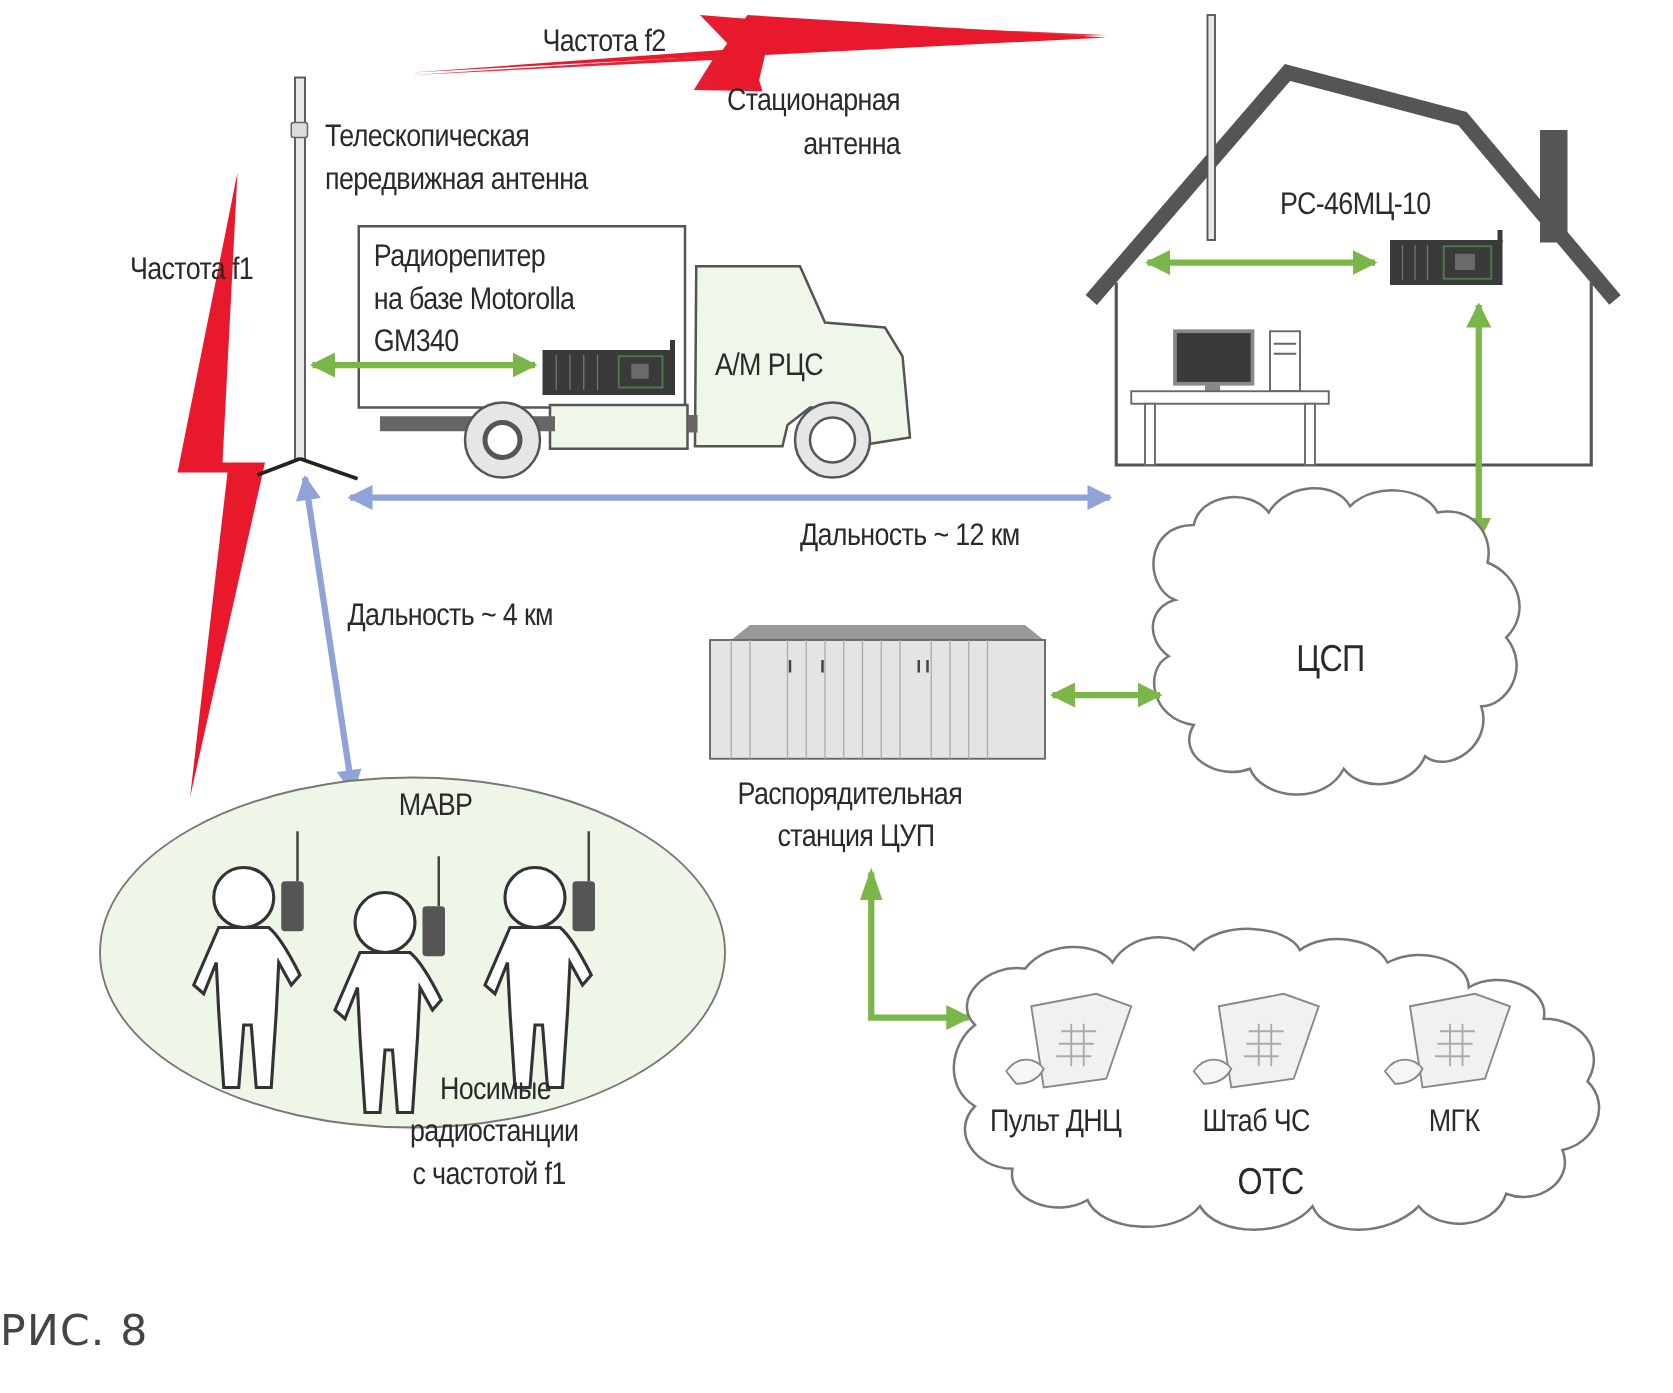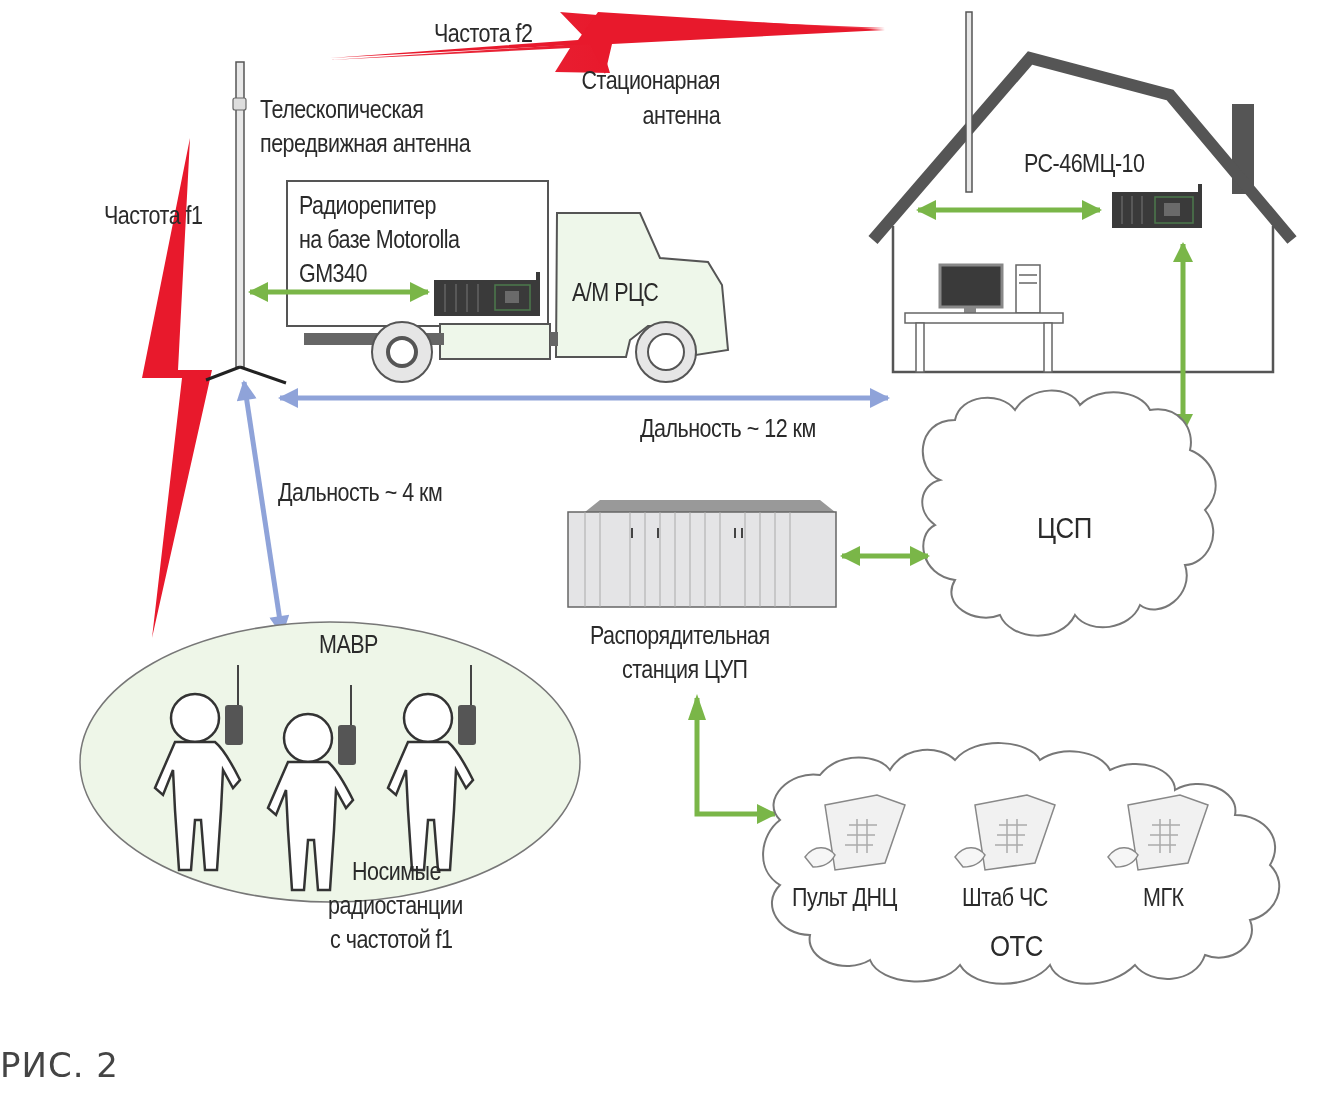--- a/index.html
+++ b/index.html
@@ -174,14 +174,14 @@
 <div class="lbl" style="left:319px; top:629px;">МАВР</div>
 <div class="lbl" style="left:352px; top:856px;">Носимые</div>
 <div class="lbl" style="left:328px; top:890px;">радиостанции</div>
 <div class="lbl" style="left:330px; top:924px;">с частотой f1</div>
 
 <div class="lbl" style="left:792px; top:882px;">Пульт ДНЦ</div>
 <div class="lbl" style="left:962px; top:882px;">Штаб ЧС</div>
 <div class="lbl" style="left:1143px; top:882px;">МГК</div>
 <div class="lbl big" style="left:990px; top:930px;">ОТС</div>
 
-<div class="caption">РИС. 2</div>
+<div class="caption">РИС. 8</div>
 </div>
 
 </body></html>

